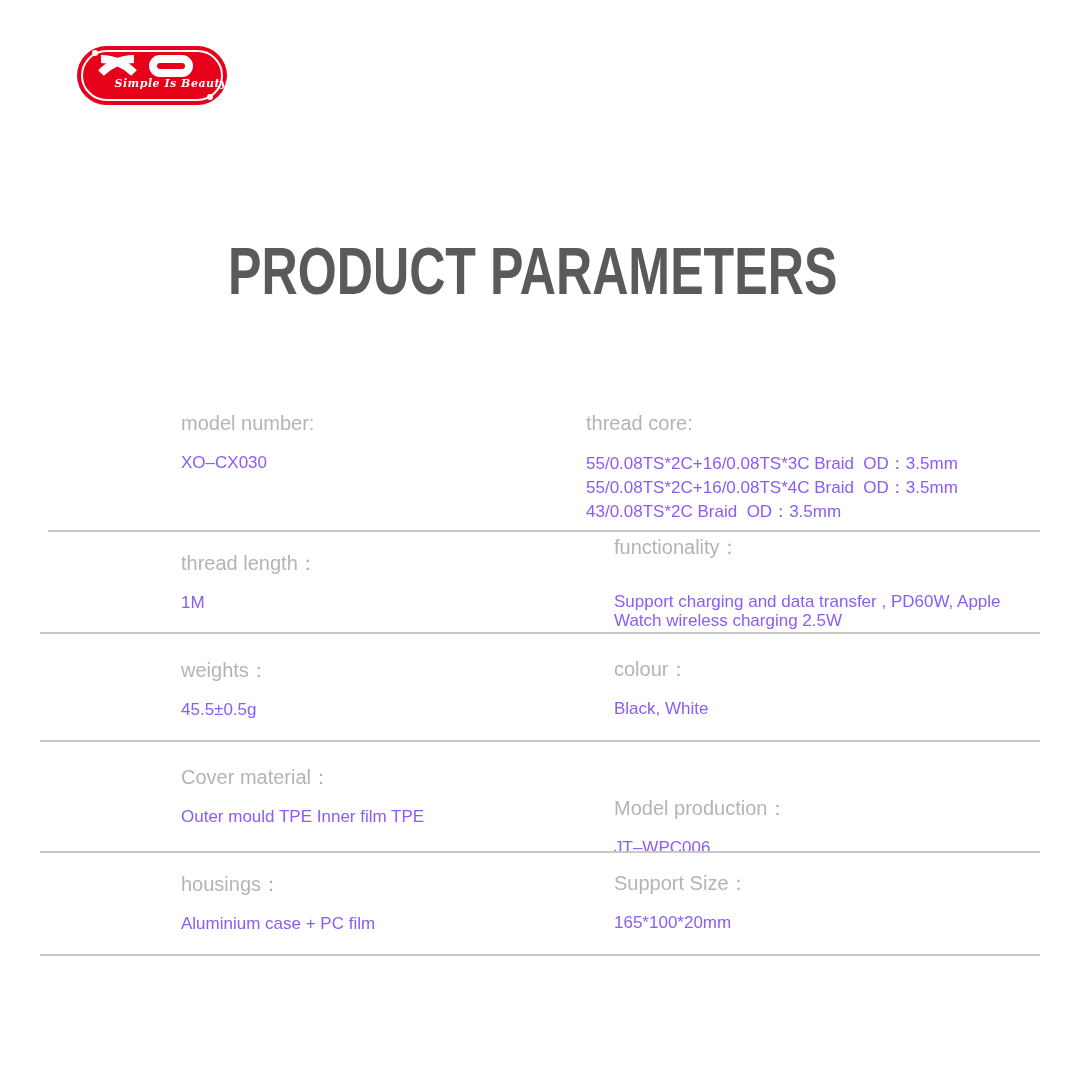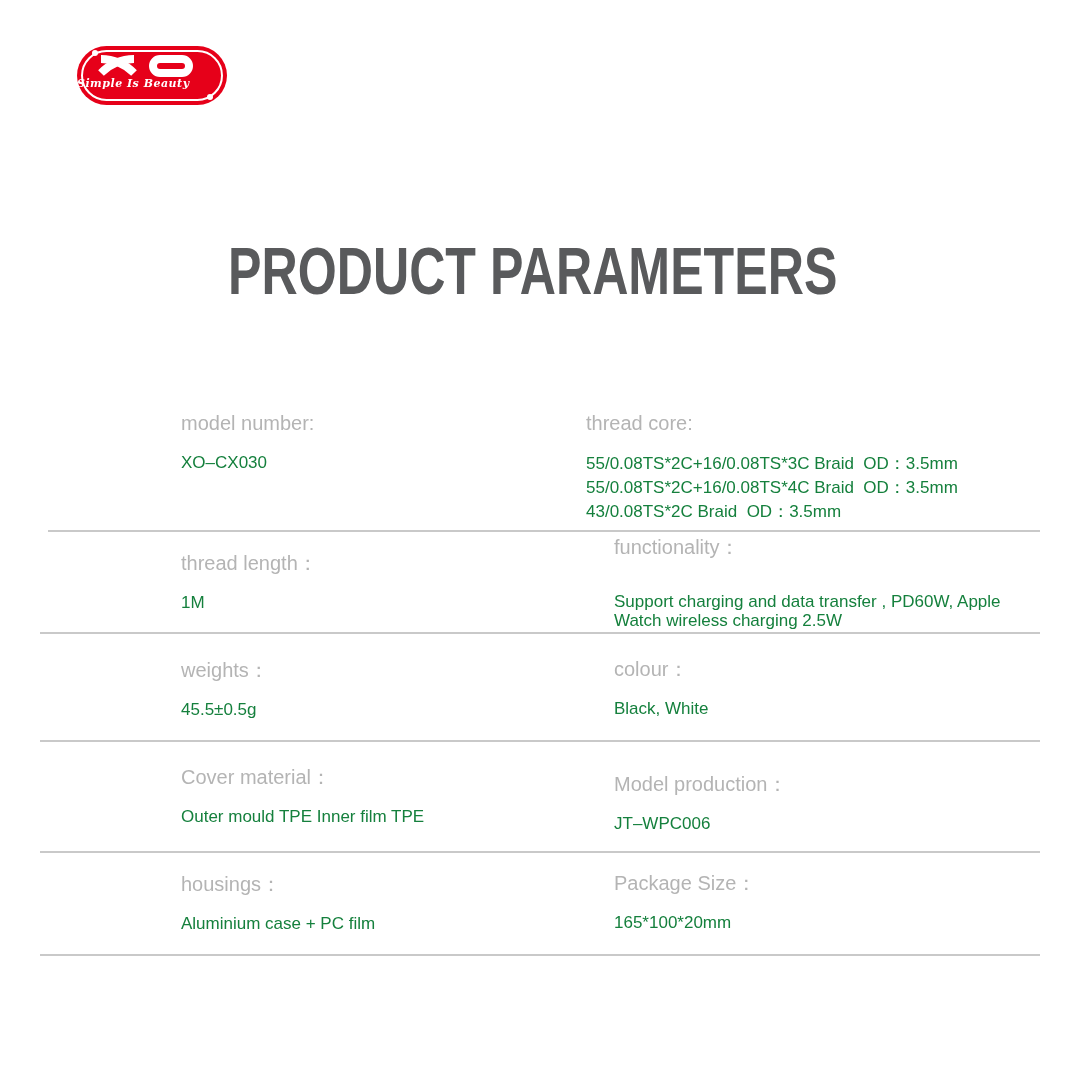--- a/index.html
+++ b/index.html
@@ -12,42 +12,42 @@
   }
   .canvas{position:absolute;inset:0;}
 
   
   .logo{
     position:absolute;left:77px;top:46px;width:150px;height:59px;
   }
   .logo svg{position:absolute;left:0;top:0;}
   .logo .tagline{
     position:absolute;left:0;top:31px;width:100%;
-    text-align:left;
+    text-align:right;
     font-family:"DejaVu Serif", serif;
     font-style:italic;font-weight:bold;
     font-size:11px;color:#ffffff;letter-spacing:0.5px;
   }
 
   
   .title{
     position:absolute;left:228px;top:238px;margin:0;
     font-size:66px;font-weight:bold;line-height:66px;
     color:#595a5c;letter-spacing:0px;white-space:nowrap;
     transform:scaleX(0.76);transform-origin:left top;
   }
 
   
   .cell{position:absolute;}
   .cell .label{
     font-size:20px;line-height:22px;color:#b4b4b4;
   }
   .cell .value{
     margin-top:18px;
-    font-size:17px;line-height:22px;color:#15803d;
+    font-size:17px;line-height:22px;color:#8b5cf6;
     white-space:pre-wrap;
   }
   .cell .value.lh-loose{line-height:24px;}
   .cell .value.lh-tight{line-height:19px;margin-top:34px;}
   .divider{
     position:absolute;height:2px;background:#c9c9c9;
   }
 </style>
 </head>
 <body>
@@ -102,30 +102,30 @@
     <div class="cell" style="left:614px;top:658px;width:432px">
       <div class="label">colour：</div>
       <div class="value">Black, White</div>
     </div>
     <div class="divider" style="left:40px;top:740px;width:1000px"></div>
 
     <div class="cell" style="left:181px;top:766px;width:420px">
       <div class="label">Cover material：</div>
       <div class="value">Outer mould TPE Inner film TPE</div>
     </div>
-    <div class="cell" style="left:614px;top:773px;width:432px">
+    <div class="cell" style="left:614px;top:797px;width:432px">
       <div class="label">Model production：</div>
       <div class="value">JT–WPC006</div>
     </div>
     <div class="divider" style="left:40px;top:851px;width:1000px"></div>
 
     <div class="cell" style="left:181px;top:873px;width:420px">
       <div class="label">housings：</div>
       <div class="value">Aluminium case + PC film</div>
     </div>
     <div class="cell" style="left:614px;top:872px;width:432px">
-      <div class="label">Package Size：</div>
+      <div class="label">Support Size：</div>
       <div class="value">165*100*20mm</div>
     </div>
     <div class="divider" style="left:40px;top:954px;width:1000px"></div>
 
   </div>
 </div>
 
 </body></html>

